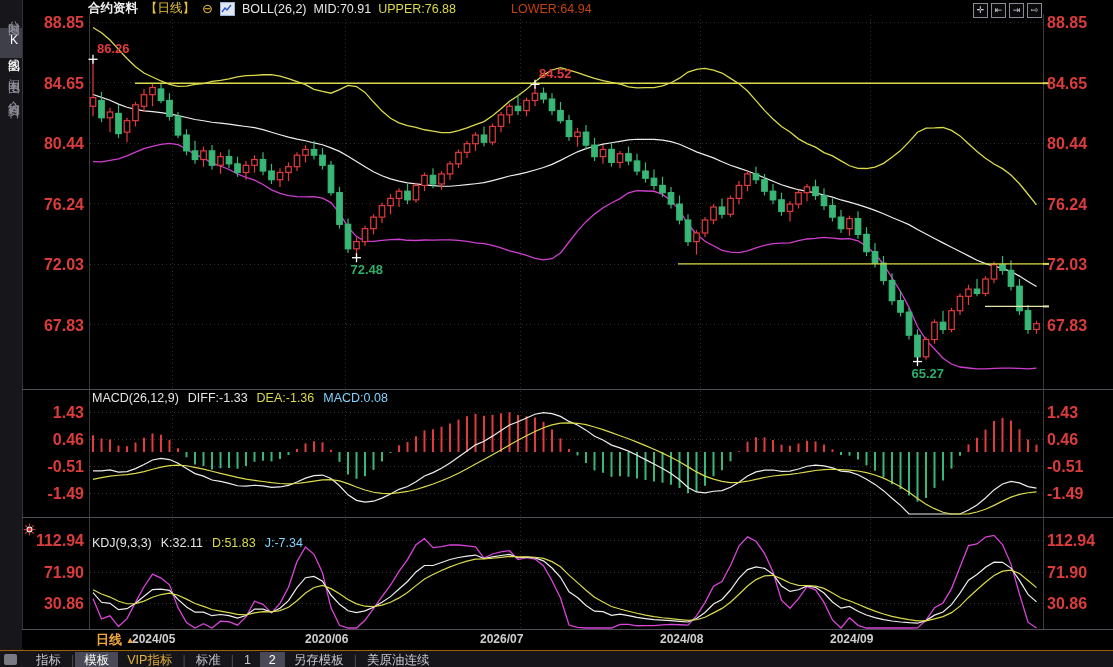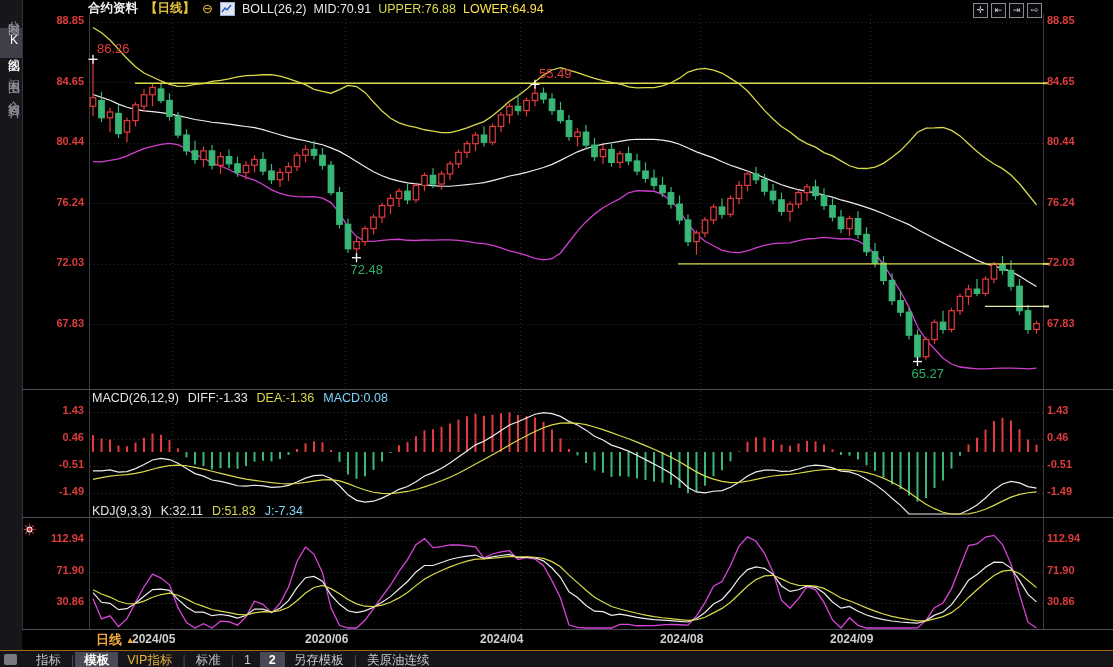--- a/index.html
+++ b/index.html
@@ -6,51 +6,51 @@
     font-family:"Liberation Sans","DejaVu Sans",sans-serif;}
   .abs{position:absolute;}
   
   #sidebar{position:absolute;left:0;top:0;width:22px;height:650px;background:#16161b;border-right:1px solid #33333b;}
   .side-item{writing-mode:vertical-rl;text-orientation:upright;letter-spacing:2px;
     color:#8f8f9a;font-size:12px;width:22px;text-align:center;padding:5px 0;margin-top:6px;cursor:pointer;}
   .side-item.active{background:#3f3f4a;color:#ffffff;}
   
   #hdr{position:absolute;left:88px;top:1px;height:15px;display:flex;align-items:center;gap:7px;font-size:12.5px;white-space:nowrap;z-index:5;}
   .h-sym{color:#f0f0f0;font-weight:700;}
-  .h-per{color:#e8c23c;font-weight:700;}
+  .h-per{color:#e8c23c;font-weight:400;}
   .h-collapse{color:#e8c23c;font-size:13px;cursor:pointer;}
   .h-chartic{width:13px;height:12px;background:#dfe6f2;border:1px solid #9fb2d8;display:inline-block;cursor:pointer;}
   .h-boll,.h-mid{color:#e8e8e8;}
   .h-upper{color:#d9d94a;}
-  .h-lower{color:#fde047;}
+  .h-lower{color:#c2410c;margin-left:48px;}
   
   #tools{position:absolute;right:71px;top:3px;display:flex;gap:3px;z-index:5;}
   .tool{width:13px;height:13px;border:1px solid #8a8a94;background:#0a0a0c;color:#cfcfd6;
     font-size:9px;line-height:12px;text-align:center;cursor:pointer;}
   
-  .axis-label{position:absolute;color:#dd3c3c;font-size:11px;font-weight:600;width:58px;}
+  .axis-label{position:absolute;color:#dd3c3c;font-size:16px;font-weight:600;width:58px;}
   .axis-left{text-align:right;}
   .axis-right{text-align:left;}
-  .anno{position:absolute;font-size:13px;font-weight:400;white-space:nowrap;}
+  .anno{position:absolute;font-size:13px;font-weight:700;white-space:nowrap;}
   .anno-high{color:#e23b3d;}
   .anno-low{color:#2fae6a;}
   
   .pane-hdr{position:absolute;left:92px;display:flex;gap:9px;font-size:12.5px;white-space:nowrap;z-index:4;}
   .ph-white{color:#e4e4e4;} .ph-yellow{color:#d9d94a;} .ph-mag{color:#7dd3fc;}
   
   #timeaxis{position:absolute;left:22px;top:630px;width:1091px;height:19px;background:#000;}
   #period-sel{position:absolute;left:74px;top:1px;color:#f0a83c;font-weight:700;font-size:13px;cursor:pointer;text-align:right;}
   #period-sel .tri{font-size:9px;vertical-align:1px;}
   .month-label{position:absolute;top:2px;width:80px;text-align:left;color:#cfcfcf;font-weight:700;font-size:12px;}
   
   #btoolbar{position:absolute;left:0;top:650px;width:1113px;height:17px;background:#15151a;
     border-top:1px solid #a16207;display:flex;align-items:center;font-size:12.5px;color:#c8c8d0;}
   .bt-handle{width:13px;height:11px;background:#7a7a84;border-radius:2px;margin:0 10px 0 4px;cursor:pointer;}
   .bt-item{padding:0 9px;height:16px;line-height:16px;cursor:pointer;white-space:nowrap;}
-  .bt-item.active{background:#4a4a56;color:#ffffff;font-weight:bold;}
+  .bt-item.active{background:#4a4a56;color:#ffffff;}
   .bt-item.vip{color:#e8b33c;}
   .bt-sep{color:#4a4a52;margin:0 1px;}
   #alarm-ic{position:absolute;left:23px;top:522px;width:13px;height:13px;z-index:6;}
 </style>
 </head>
 <body>
 
 <div id="sidebar">
   <div class="side-item">分时图</div>
   <div class="side-item active">K线图</div>
@@ -443,21 +443,21 @@
     </g>
     <polyline points="93,470.8919388359034 101.5,470.89894839109274 110,469.80200204953314 118.5,472.06619506341633 127,471.61556343539434 135.5,468.5995350836916 144,464.4950167445093 152.5,460.0280007608821 161,458.4326121610497 169.5,459.54878790578454 178,463.22022146185026 186.5,468.40826517145297 195,473.61658129525654 203.5,476.12022975356115 212,480.02456709549693 220.5,481.4335542768371 229,483.3108684015128 237.5,485.75547783364885 246,486.17726040488196 254.5,485.2311668592114 263,485.8853537751765 271.5,487.34233379452024 280,486.9722488091682 288.5,485.396686512278 297,482.00755153309314 305.5,478.12321442366766 314,475.66929544136946 322.5,475.02933845590684 331,478.4790663054061 339.5,485.75894919255893 348,494.84787226149547 356.5,500.37169663446286 365,502.1523374208677 373.5,501.20175869316955 382,498.1221684228285 390.5,494.07494335720173 399,489.3157220851899 407.5,486.49233536683084 416,481.66954138103006 424.5,476.00051998040493 433,472.61606708840094 441.5,468.1771245993561 450,462.9626012862943 458.5,456.9780875648207 467,450.9020373549505 475.5,444.8235132605509 484,441.25175206681286 492.5,436.1364206236645 501,430.5353327907284 509.5,425.0610294140322 518,421.74434124808465 526.5,417.93822554829023 535,414.23556252938215 543.5,412.6520452065411 552,413.6339385267479 560.5,416.3928129112204 569,421.3995342903803 577.5,425.00560335621327 586,430.13439703051324 594.5,436.17599438752273 603,439.98093824970954 611.5,445.09488642379057 620,447.8496334385405 628.5,451.1640405476632 637,455.32268953005104 645.5,459.65185680081004 654,464.06528578159475 662.5,468.4944362846984 671,473.5507287155098 679.5,479.70604923861856 688,487.5393510816395 696.5,491.940948239771 705,492.9384280845776 713.5,491.2574971586045 722,490.60198150824243 730.5,487.20906204988773 739,482.1536515107222 747.5,476.07509736737944 756,471.92540284063074 764.5,470.22127860639 773,470.0090869287783 781.5,471.4117391821735 790,471.1806349455779 798.5,469.0068565841929 807,466.222878020895 815.5,465.2102124454235 824,465.81863443107477 832.5,467.91197206164406 841,471.14484944101696 849.5,471.907190983933 858,474.71703474565976 866.5,479.32079228267474 875,484.3905078198499 883.5,490.6545811572966 892,498.2265522204549 900.5,505.40634091984737 909,513.9711743348147 917.5,514 926,514 934.5,514 943,514 951.5,514 960,514 968.5,510.03444455764213 977,504.8889818249263 985.5,498.03724912180246 994,489.92677764075904 1002.5,484.02727117964804 1011,481.47959778499205 1019.5,482.91763603379474 1028,486.57492940782765 1036.5,488.1592483828354" fill="none" stroke="#ededed" stroke-width="1.2"></polyline>
     <polyline points="93,479.32836723599786 101.5,477.6424834670168 110,476.0743871835201 118.5,475.27274875949934 127,474.5413116946783 135.5,473.352956372481 144,471.58136844688664 152.5,469.27069490968574 161,467.10307835995854 169.5,465.59222026912374 178,465.117820507669 186.5,465.77590944042583 195,467.344043811392 203.5,469.0992809998258 212,471.28433821896004 220.5,473.3141814305354 229,475.3135188247309 237.5,477.4019106265145 246,479.156980582188 254.5,480.3718178375927 263,481.4745250251094 271.5,482.64808677899157 280,483.51291918502693 288.5,483.8896726504771 297,483.51324842700035 305.5,482.4352416263338 314,481.08205238934096 322.5,479.8715096026541 331,479.5930209432045 339.5,480.82620659307537 348,483.6305397267594 356.5,486.9787711083001 365,490.0134843708136 373.5,492.2511392352848 382,493.42534507279356 390.5,493.5552647296752 399,492.7073562007781 407.5,491.4643520339887 416,489.5053899033969 424.5,486.80441591879855 433,483.966746152719 441.5,480.8088218420464 450,477.23957773089603 458.5,473.18727969768094 467,468.73023122913486 475.5,463.9488876354181 484,459.40946052169704 492.5,454.75485254209053 501,449.9109485918181 509.5,444.94096475626094 518,440.30164005462564 526.5,435.8289571533586 535,431.51027822856327 543.5,427.73863162415887 552,424.91769300467666 560.5,423.2127169859854 569,422.8500804468644 577.5,423.28118502873417 586,424.65182742908996 594.5,426.9566608207765 603,429.56151630656314 611.5,432.6681903300086 620,435.704478951715 628.5,438.7963912709046 637,442.10165092273394 645.5,445.6116920983491 654,449.3024108349983 662.5,453.1408159249383 671,457.2227984830526 679.5,461.7194486341658 688,466.8834291236605 696.5,471.8949329468826 705,476.1036319744216 713.5,479.1344050112582 722,481.42792031065505 730.5,482.5841486585016 739,482.4980492289457 747.5,481.2134588566325 756,479.35584765343214 764.5,477.5289338440237 773,476.0249644609746 781.5,475.10231940521436 790,474.31798251328706 798.5,473.25575732746825 807,471.8491814661536 815.5,470.52138766200756 824,469.58083701582103 832.5,469.2470640249856 841,469.6266211081919 849.5,470.0827350833401 858,471.00959501580405 866.5,472.6718344691782 875,475.0155691393125 883.5,478.14337154290934 892,482.1600076784184 900.5,486.8092743267042 909,492.2416543283263 917.5,498.4536805471606 926,504.19061258058866 934.5,508.677833046299 943,512.2391171362144 951.5,514 960,514 968.5,513.8284583243145 977,512.0405630244369 985.5,509.23990024391 994,505.3772757232798 1002.5,501.1072748145534 1011,497.1817394086412 1019.5,494.32891873367186 1028,492.77812086850304 1036.5,491.8543463713695" fill="none" stroke="#d9d94a" stroke-width="1.2"></polyline>
     <polyline points="93,598.5646407452301 101.5,618.9377596337415 110,615.8568435814042 118.5,626.5698243892218 127,618.6090748352451 135.5,602.3466185209196 144,586.7186611381543 152.5,574.1456399033032 161,578.0979722788047 169.5,584.8076036703619 178,607.629149203507 186.5,622.5487526021302 195,628 203.5,623.7123827453707 212,628 220.5,621.1951914829788 229,621.7596507870155 237.5,625.2020104132408 246,616.8418811690029 254.5,601.2278628596417 263,604.319903243916 271.5,612.9182862147629 280,603.3692378126818 288.5,587.2153435722696 297,561.4598196838855 305.5,547.035405432041 314,554.3096325019907 322.5,572.7814402550803 331,607.8265552281113 339.5,625.2555635496136 348,628 356.5,628 365,620.3142733602433 373.5,608.7216877160236 382,596.7222158400195 390.5,585.2529616609504 399,571.3831792760792 407.5,559.6704324910164 416,544.6759724964397 424.5,538.6521566316021 433,547.6610386897869 441.5,546.684698026014 450,544.9386553119804 458.5,544.9908121310845 467,545.8844749024657 475.5,546.8946273865739 484,558.0252464791158 492.5,553.9926609473174 501,551.7829035910828 509.5,550.6899813547349 518,559.5452456641369 526.5,557.5545992227417 535,559.0389658694638 543.5,565.6711212168547 552,580.7243536809164 560.5,598.0858174345267 569,625.0263732453693 577.5,627.2814735946897 586,628 594.5,628 603,628 611.5,628 620,624.4661064933879 628.5,624.2832066108215 637,625.7675185468361 645.5,625.7075869973211 654,625.6482644941306 662.5,624.7810524865896 671,624.4588021513359 679.5,624.7589646232003 688,625.204819082514 696.5,615.8527847026058 705,602.6660982334683 713.5,586.2361605228314 722,581.4821339229115 730.5,565.5600124440886 739,546.0442314586235 747.5,536.8511092092572 756,541.2627189641913 764.5,553.2749308173577 773,572.0044088486344 781.5,600.1253002693761 790,608.2360790931084 798.5,598.6293880044219 807,586.7045648534031 815.5,589.8877744692389 824,602.3497531352507 832.5,619.9790456687532 841,628 849.5,617.6944309408125 858,625.3259968766585 866.5,628 875,628 883.5,628 892,628 900.5,628 909,628 917.5,627.9122019762467 926,620.292434914038 934.5,607.6546088359192 943,602.9497849628561 951.5,588.61123244256 960,566.9947447477045 968.5,545.4951648802892 977,543.9717961992607 985.5,537.039862953509 994,535.4215803495784 1002.5,544.5968466588449 1011,564.0960801045933 1019.5,594.0933282044296 1028,622.2138245261101 1036.5,628" fill="none" stroke="#d944d9" stroke-width="1.3"></polyline>
     <polyline points="93,592.7064140336701 101.5,602.2746402303978 110,603.334693265588 118.5,609.7148493711979 127,608.7109531363542 135.5,603.1553463871991 144,596.3421178136883 152.5,589.578900616533 161,589.0680058184294 169.5,590.3764144805789 178,599.3615324504673 186.5,606.9367363003114 195,612.1513579144934 203.5,612.1458429315013 212,615.7154766210008 220.5,614.500914953683 229,615.6991513024553 237.5,618.0402339257748 246,615.4804323193108 254.5,608.9832028795406 263,609.2004573271012 271.5,612.1882565884378 280,608.200097219878 288.5,600.5868769158161 297,587.6385762002877 305.5,577.7168620185826 314,576.4513226790551 322.5,581.20471311937 331,595.0207234129133 339.5,604.3197029528712 348,610.7932807378115 356.5,612.5639064229089 365,610.9083629551741 373.5,607.2838134512326 382,602.3465932564868 390.5,596.6277161202476 399,589.0585587468317 407.5,581.5137559145545 416,571.9670839992305 424.5,565.4867184139014 433,565.5141590413664 441.5,562.5452815638096 450,559.5311798952529 458.5,557.4688864486872 467,556.0693027339073 475.5,555.0472498226048 484,558.6528547999756 492.5,556.8349455262248 501,555.4818660051375 509.5,554.4850475589806 518,557.7380085195464 526.5,557.1430510653184 535,557.8380007935456 543.5,560.8519195247014 552,567.9917622510354 560.5,577.2513312068514 569,591.7736388725948 577.5,597.490501075557 586,605.5263519618758 594.5,611.1389588317267 603,611.6882881873347 611.5,615.2941370945867 620,614.1731599092117 628.5,615.5651951858513 637,617.4467590762818 645.5,618.6097540508546 654,619.5983062561253 662.5,620.0909237154657 671,620.6228348248032 679.5,621.2994712165355 688,621.9847650429077 696.5,618.4367580286051 705,612.416181923832 713.5,603.9819109492214 722,599.4093637740572 730.5,590.0245645901122 739,578.1657224326239 747.5,569.6370284723239 756,566.844015615429 764.5,568.3376354594664 773,574.2127396668551 781.5,585.94907444457 790,591.4502976297133 798.5,589.7311130864756 807,585.8916567243169 815.5,587.3720191495447 824,593.0722607663631 832.5,601.9530279048481 841,608.1250053419709 849.5,606.4414310484934 858,611.3196735770443 866.5,614.9957284979038 875,617.6363730095314 883.5,619.6036564903725 892,621.0190313392607 900.5,621.9741713318649 909,622.694139999021 917.5,623.2174586225497 926,620.6225217892741 934.5,615.1591553450465 943,612.0707241838585 951.5,604.6226389293026 960,593.0710861334013 968.5,580.1317888494095 977,574.5308274190944 985.5,567.1944229966532 994,562.1930790173766 1002.5,562.3008361973768 1011,568.1285091686216 1019.5,580.4084113451188 1028,594.4150407485977 1036.5,601.857485042275" fill="none" stroke="#ededed" stroke-width="1.2"></polyline>
     <polyline points="93,589.77730067789 101.5,593.9430805287259 110,597.07361810768 118.5,601.2873618621859 127,603.7618922869087 135.5,603.5597103203388 144,601.1538461514554 152.5,597.2955309731478 161,594.5530225882417 169.5,593.1608198856875 178,595.2277240739473 186.5,599.1307281494021 195,603.4709380710991 203.5,606.3625730245665 212,609.4802075567113 220.5,611.1537766890352 229,612.6689015601753 237.5,614.4593456820418 246,614.7997078944647 254.5,612.8608728894901 263,611.6407343686938 271.5,611.823241775275 280,610.6155269234761 288.5,607.2726435875894 297,600.7279544584889 305.5,593.0575903118535 314,587.5221677675873 322.5,585.4163495515149 331,588.6178075053143 339.5,593.8517726545 348,599.4989420156038 356.5,603.8539301513722 365,606.2054077526395 373.5,606.5648763188372 382,605.1587819647204 390.5,602.3150933498961 399,597.896248482208 407.5,592.4354176263234 416,585.6126397506258 424.5,578.903999305051 433,574.4407192171561 441.5,570.4755733327073 450,566.8274421868891 458.5,563.7079236074884 467,561.161716649628 475.5,559.1235610406203 484,558.9666589604054 492.5,558.2560878156786 501,557.3313472121648 509.5,556.3825806611035 518,556.8343899472511 526.5,556.9372769866069 535,557.2375182555865 543.5,558.4423186786248 552,561.625466536095 560.5,566.8340880930139 569,575.1472716862074 577.5,582.5950148159907 586,590.238793864619 594.5,597.2055155203216 603,602.0331064093259 611.5,606.4534499710795 620,609.0266866171236 628.5,611.2061894733662 637,613.2863793410047 645.5,615.0608375776213 654,616.5733271371226 662.5,617.7458593299036 671,618.7048511615368 679.5,619.569724513203 688,620.3747380231046 696.5,619.7287446916048 705,617.2912237690139 713.5,612.8547861624163 722,608.3729786996299 730.5,602.2568406631241 739,594.2264679196239 747.5,586.0299881038572 756,579.6346639410478 764.5,575.8689877805207 773,575.3169050759655 781.5,578.860961532167 790,583.0574068980158 798.5,585.2819756275023 807,585.4852026597739 815.5,586.1141414896975 824,588.4335145819193 832.5,592.9400190228956 841,598.001681129254 849.5,600.8149311023338 858,604.3165119272373 866.5,607.8762507841261 875,611.1296248592613 883.5,613.9543020696317 892,616.3092118261748 900.5,618.1975316614048 909,619.6964011072769 917.5,620.8700869457011 926,620.7875652268921 934.5,618.9114285996103 943,616.6311937943597 951.5,612.628342172674 960,606.1092568262497 968.5,597.4501008339697 977,589.8103430290113 985.5,582.2717030182253 994,575.5788283512757 1002.5,571.1528309666427 1011,570.1447237006357 1019.5,573.5659529154634 1028,580.5156488598415 1036.5,587.6295942539859" fill="none" stroke="#d9d94a" stroke-width="1.2"></polyline>
   </svg>
 
 <div id="overlay" class="abs" style="left:0;top:0;width:1113px;height:667px;pointer-events:none;">
     <div class="anno anno-high" style="left: 97px; top: 41.296px;">86.26</div>
-    <div class="anno anno-high" style="left: 539px; top: 66.352px;">55.49</div>
+    <div class="anno anno-high" style="left: 539px; top: 66.352px;">84.52</div>
     <div class="anno anno-low" style="left: 350.5px; top: 261.728px;">72.48</div>
     <div class="anno anno-low" style="left: 911.5px; top: 365.552px;">65.27</div>
     <div class="axis-label axis-left" style="left: 26px; top: 14px;">88.85</div>
     <div class="axis-label axis-right" style="left: 1047px; top: 14px;">88.85</div>
     <div class="axis-label axis-left" style="left: 26px; top: 74.5px;">84.65</div>
     <div class="axis-label axis-right" style="left: 1047px; top: 74.5px;">84.65</div>
     <div class="axis-label axis-left" style="left: 26px; top: 135px;">80.44</div>
     <div class="axis-label axis-right" style="left: 1047px; top: 135px;">80.44</div>
     <div class="axis-label axis-left" style="left: 26px; top: 195.5px;">76.24</div>
     <div class="axis-label axis-right" style="left: 1047px; top: 195.5px;">76.24</div>
@@ -503,21 +503,21 @@
   <span class="tool">⇨</span>
 </div>
 
 <div class="pane-hdr" style="top:391px">
   <span class="ph-white">MACD(26,12,9)</span>
   <span class="ph-white">DIFF:-1.33</span>
   <span class="ph-yellow">DEA:-1.36</span>
   <span class="ph-mag">MACD:0.08</span>
 </div>
 
-<div class="pane-hdr" style="top:504px">
+<div class="pane-hdr" style="top:536px">
   <span class="ph-white">KDJ(9,3,3)</span>
   <span class="ph-white">K:32.11</span>
   <span class="ph-yellow">D:51.83</span>
   <span class="ph-mag">J:-7.34</span>
 </div>
 
 <span id="alarm-ic">
   <svg width="13" height="13" viewBox="0 0 13 13">
     <g stroke="#d23434" stroke-width="1.1">
       <line x1="6.5" y1="0.5" x2="6.5" y2="3"></line>
@@ -534,21 +534,21 @@
   </svg>
 </span>
 
 <div id="timeaxis">
   <span id="period-sel">
     <span>日线</span>
     <span class="tri">▲</span>
   </span>
 <span class="month-label" style="left: 110px;">2024/05</span>
     <span class="month-label" style="left: 283px;">2020/06</span>
-    <span class="month-label" style="left: 458px;">2024/04</span>
+    <span class="month-label" style="left: 458px;">2026/07</span>
     <span class="month-label" style="left: 638px;">2024/08</span>
     <span class="month-label" style="left: 808px;">2024/09</span>
   </div>
 
 <div id="btoolbar">
   <span class="bt-handle"></span>
   <span class="bt-item">指标</span>
   <span class="bt-sep">|</span>
   <span class="bt-item active">模板</span>
   <span class="bt-item vip">VIP指标</span>

